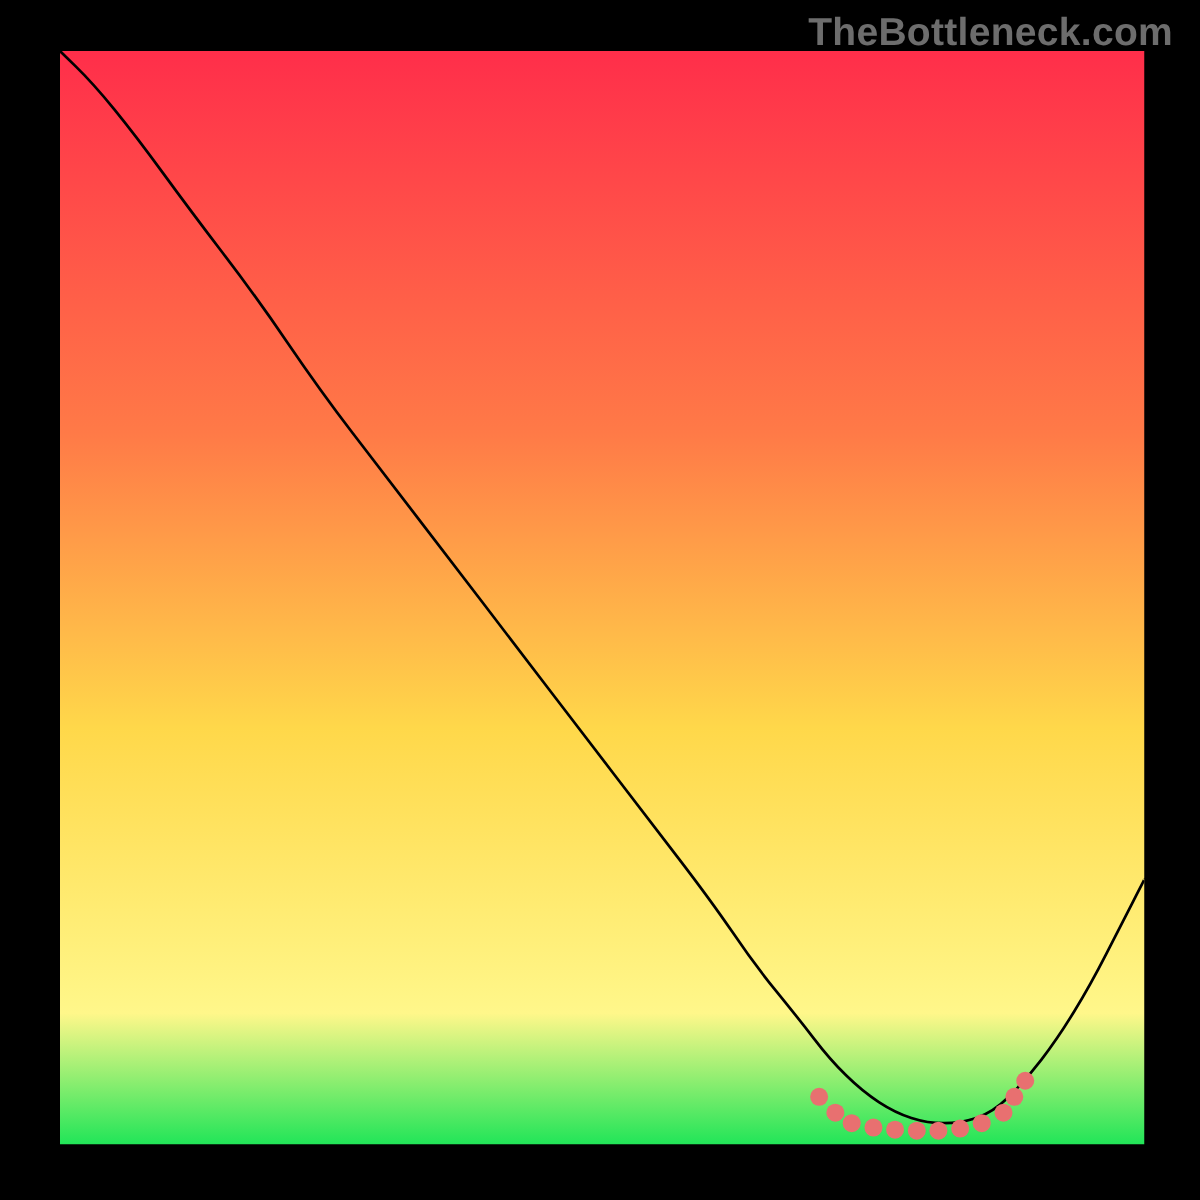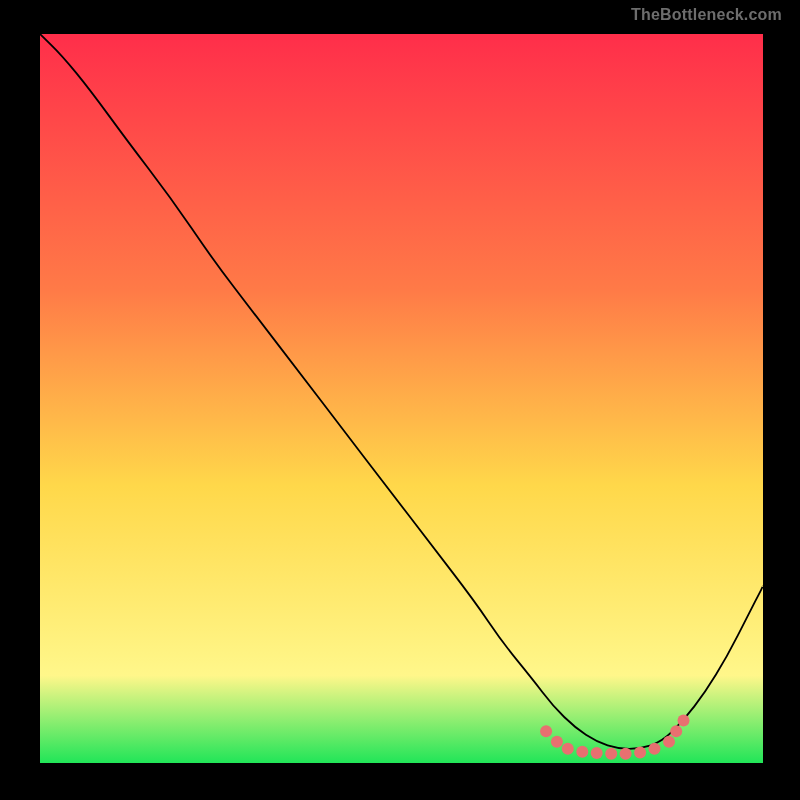--- a/index.html
+++ b/index.html
@@ -15,21 +15,21 @@
     width: 800px;
     height: 800px;
     background: #000;
   }
   .watermark {
     position: absolute;
     top: 6px;
     right: 18px;
     color: #6d6d6d;
     font-family: Arial, Helvetica, sans-serif;
-    font-size: 16px;
+    font-size: 26px;
     font-weight: 600;
     letter-spacing: 0.2px;
     user-select: none;
   }
   .plot-area {
     position: absolute;
     left: 40px;
     top: 34px;
     width: 723px;
     height: 729px;

